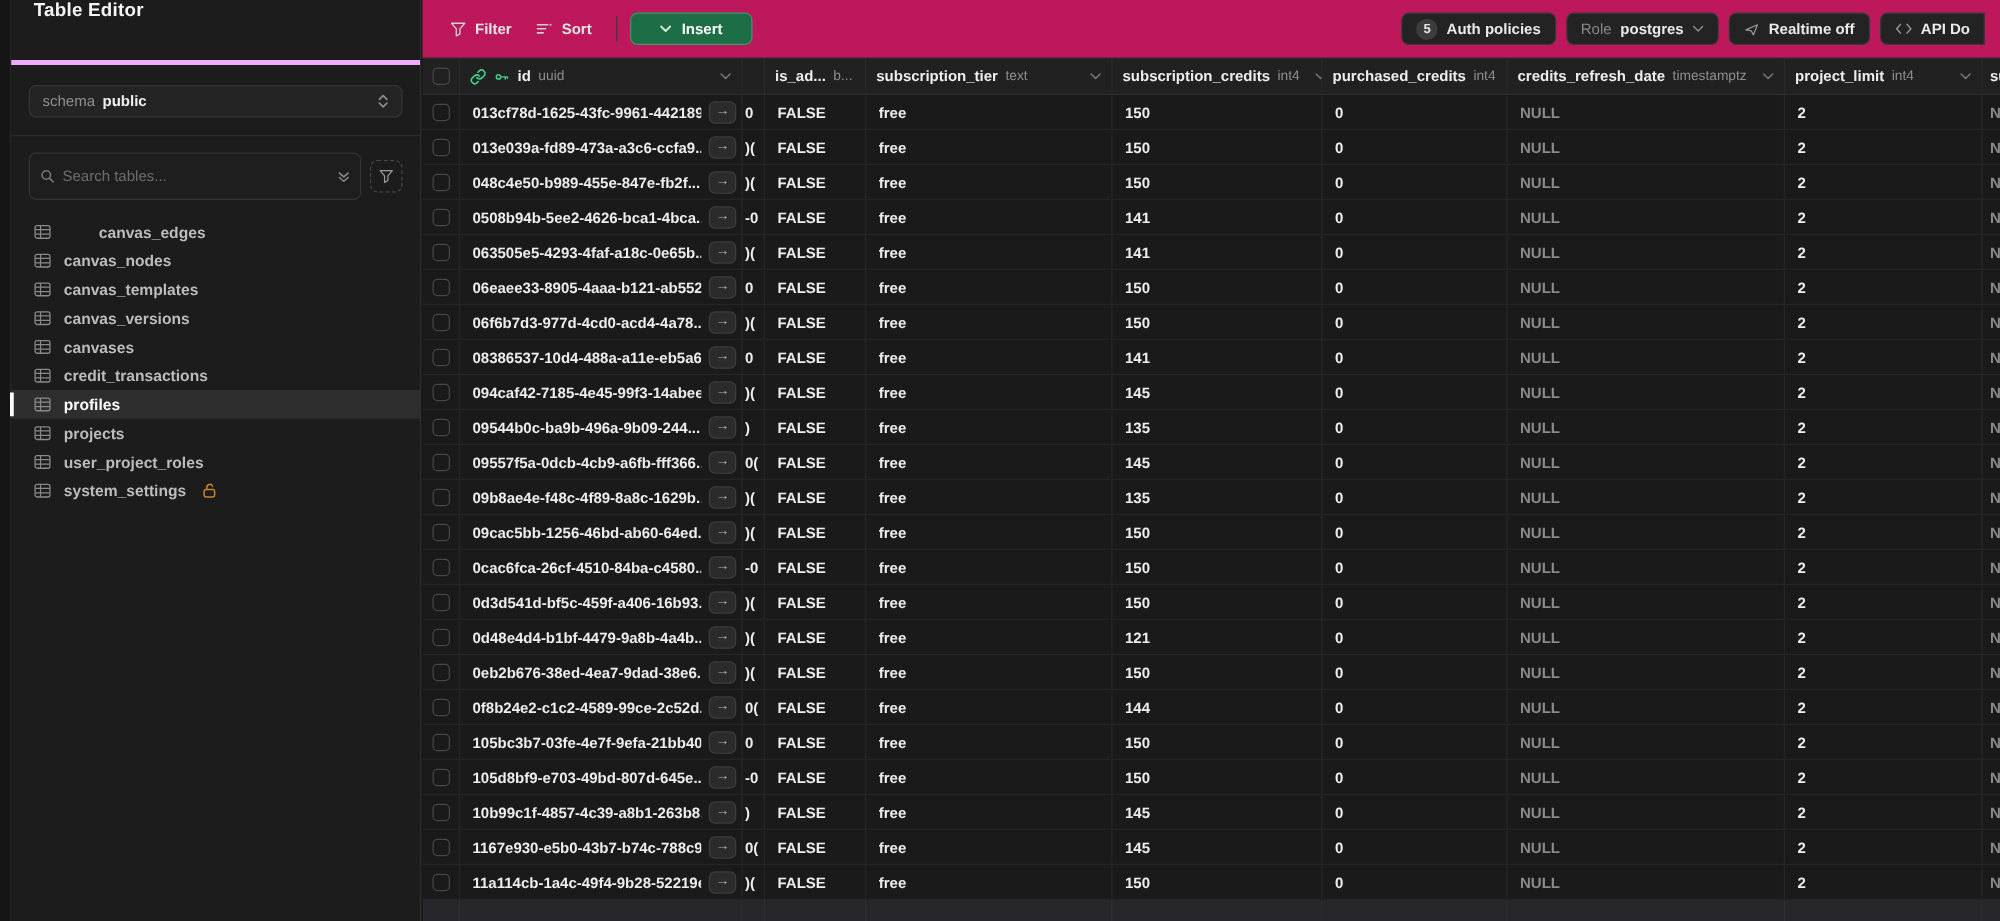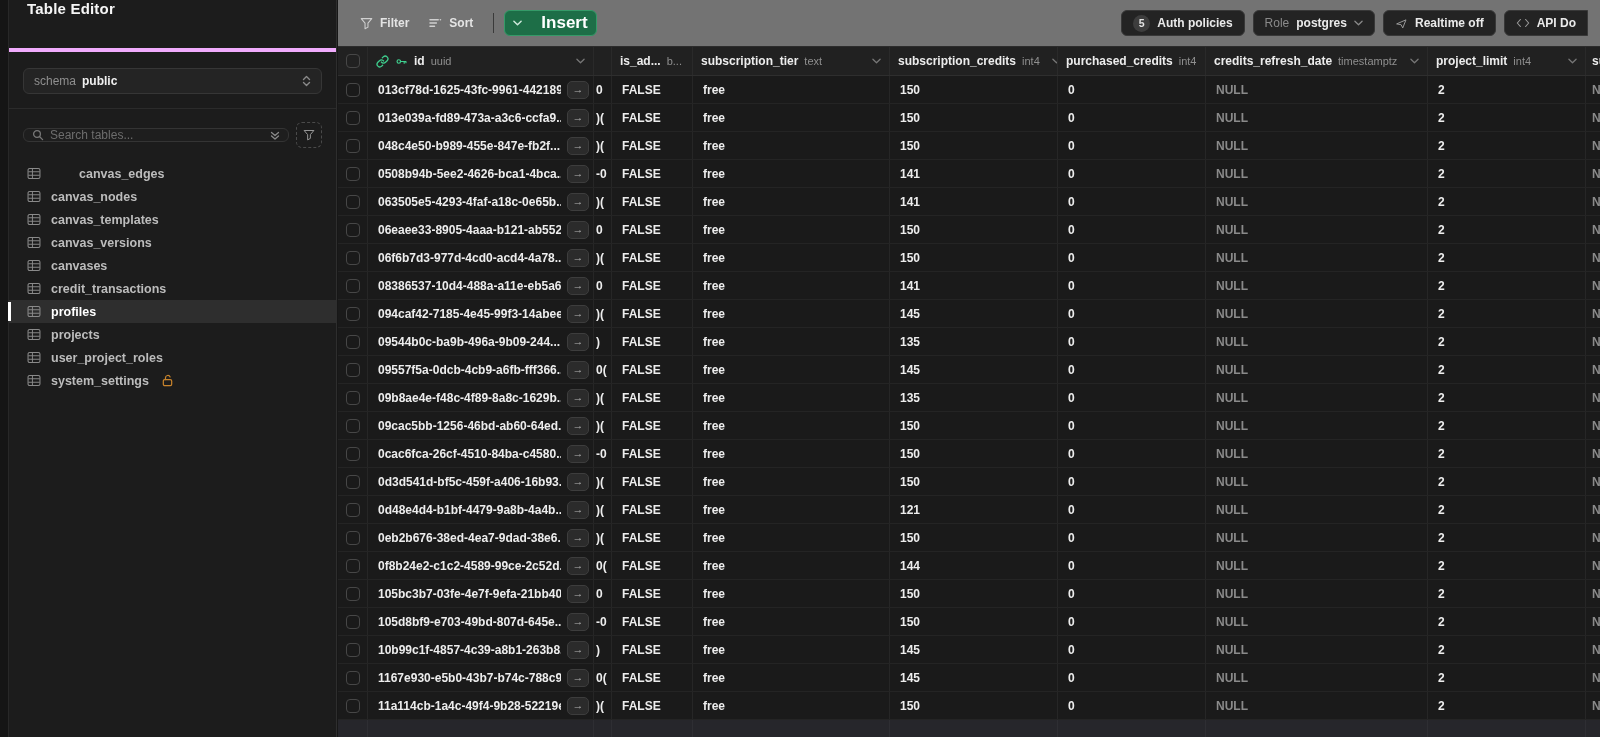--- a/index.html
+++ b/index.html
@@ -43,21 +43,21 @@
   .schema-label{ color:#8f8f8f; margin-right:6px; }
   .schema-value{ color:#f0f0f0; font-weight:700; flex:1; }
   .new-table-btn{
     margin-top:8px; height:26px; background:#232323; border:1px solid #313131; border-radius:6px;
     display:flex; align-items:center; gap:8px; padding:0 10px; cursor:pointer;
   }
   .new-table-label{ color:#f0f0f0; font-weight:700; }
   .sidebar-divider{ border-top:1px solid #2b2b2b; margin:14px -14px 0 -14px; }
   .search-row{ margin-top:13px; display:flex; gap:7px; align-items:center; }
   .search-box{
-    flex:1; height:14px; background:#1e1e1e; border:1px solid #343434; border-radius:6px;
+    flex:1; height:38px; background:#1e1e1e; border:1px solid #343434; border-radius:6px;
     display:flex; align-items:center; padding:0 8px; gap:6px;
   }
   .search-input{
     flex:1; background:transparent; border:none; outline:none; color:#d7d7d7;
     font-family:"Liberation Sans", sans-serif; font-size:12px; min-width:0;
   }
   .search-input::placeholder{ color:#6d6d6d; }
   .filter-tables-btn{
     width:26px; height:26px; border:1px dashed #4a4a4a; border-radius:6px;
     display:flex; align-items:center; justify-content:center; cursor:pointer; background:transparent;
@@ -68,33 +68,33 @@
     color:#bcbcbc; font-weight:600; font-size:12.5px; cursor:pointer; position:relative;
   }
   .table-item.selected{ background:#2e2e2e; color:#ffffff; }
   .table-item.selected::before{
     content:""; position:absolute; left:-1px; top:2px; bottom:2px; width:3px; background:#ffffff;
   }
 
   
   .main{ position:absolute; left:338px; top:0; right:0; bottom:0; background:#1b1b1b; }
   .toolbar{
-    height:47px; background:#737373; border-bottom:1px solid #2c2c2c;
+    height:47px; background:#be185d; border-bottom:1px solid #2c2c2c;
     display:flex; align-items:center; padding:0 12px; white-space:nowrap;
   }
   .tb-btn{
     display:flex; align-items:center; gap:7px; padding:0 10px; height:26px; border-radius:6px;
     color:#e4e4e4; font-weight:700; cursor:pointer; background:transparent; border:none;
     font-family:"Liberation Sans", sans-serif; font-size:12px;
   }
   .tb-divider{ width:1px; height:20px; background:#3a3a3a; margin:0 10px; }
   .insert-btn{
-    display:flex; align-items:center; gap:19px; height:26px; padding:0 8px;
+    display:flex; align-items:center; gap:8px; height:26px; padding:0 23px;
     background:#1d6e47; border:1px solid #359a68; border-radius:6px;
-    color:#ffffff; font-weight:700; cursor:pointer; font-family:"Liberation Sans", sans-serif; font-size:17px;
+    color:#ffffff; font-weight:700; cursor:pointer; font-family:"Liberation Sans", sans-serif; font-size:12px;
   }
   .toolbar-right{ margin-left:auto; display:flex; align-items:center; gap:8px; }
   .pill{
     display:flex; align-items:center; gap:7px; height:26px; padding:0 11px;
     background:#232323; border:1px solid #383838; border-radius:6px;
     cursor:pointer; font-weight:700; color:#eaeaea;
   }
   .pill .dim{ color:#8a8a8a; font-weight:400; }
   .count-badge{
     width:17px; height:17px; border-radius:50%; background:#3d3d3d; color:#e3e3e3;

